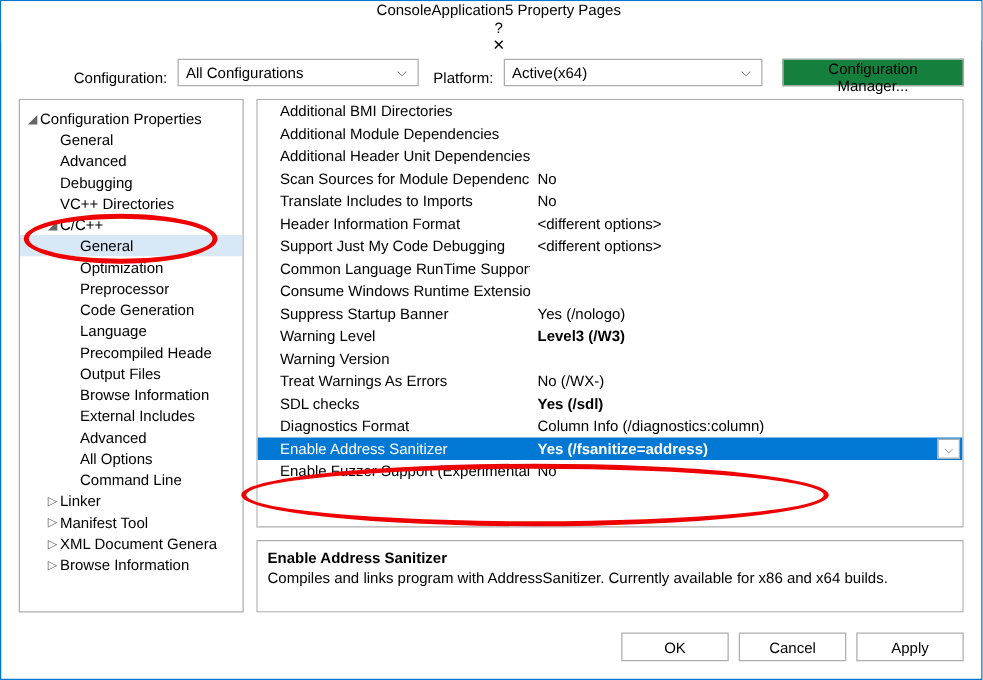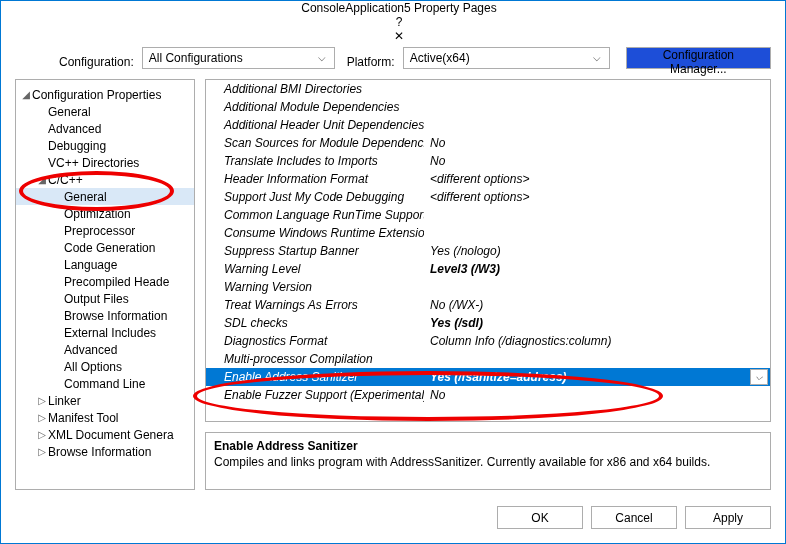--- a/index.html
+++ b/index.html
@@ -8,33 +8,33 @@
     .titlebar { height: 32px; background: #fff; display: flex; align-items: center; padding-left: 12px; flex-direction: column; }
     .titlebar .title { flex: 1; font-size: 12px; }
     .titlebar .btn { width: 46px; height: 32px; display: flex; align-items: center; justify-content: center; }
     .config-row { display: flex; align-items: flex-end; padding: 14px 14px 10px 14px; gap: 8px; margin-left: 44px; }
     .config-row label { font-size: 12px; }
     .combo { border: 1px solid #adadad; background: #fff; height: 22px; display: flex; align-items: center; padding: 0 4px; position: relative; }
     .combo .val { flex: 1; font-size: 12px; padding-left: 2px; }
     .combo .arrow { width: 16px; text-align: center; font-size: 10px; color: #555; }
     .cfg-combo { width: 205px; }
     .plat-combo { width: 220px; }
-    .cfg-btn { border: 1px solid #adadad; background: #1d4ed8; height: 22px; padding: 0 10px; font-size: 12px; }
+    .cfg-btn { border: 1px solid #adadad; background: #15803d; height: 22px; padding: 0 10px; font-size: 12px; }
     
     .main { flex: 1; display: flex; padding: 0 14px 8px 14px; gap: 10px; overflow: hidden; }
     .tree { width: 180px; border: 1px solid #adadad; overflow-y: auto; padding-top: 6px; font-size: 12px; }
     .tree-item { display: flex; align-items: center; height: 17px; padding-right: 4px; cursor: pointer; }
     .tree-item .expand { width: 12px; display: inline-flex; justify-content: center; font-size: 10px; color: #666; }
     .tree-item.selected { background: #d9e8f7; }
     .tree-lvl0 { padding-left: 4px; }
     .tree-lvl1 { padding-left: 20px; }
     .tree-lvl2 { padding-left: 36px; }
     
     .right { flex: 1; display: flex; flex-direction: column; gap: 10px; overflow: hidden; }
-    .grid { flex: 1; border: 1px solid #adadad; overflow-y: auto; position: relative; font-style: italic; }
+    .grid { flex: 1; border: 1px solid #adadad; overflow-y: auto; position: relative; }
     .grid-inner { width: 100%; }
     .grid-row { display: flex; height: 18px; align-items: center; position: relative; }
     .grid-row.selected { background: #0078d4; color: #fff; }
     .grid-row.selected .prop-val { font-weight: bold; }
     .prop-name { width: 218px; padding-left: 18px; font-size: 12px; overflow: hidden; white-space: nowrap; }
     .prop-val { flex: 1; padding-left: 6px; font-size: 12px; }
     .prop-val.bold { font-weight: bold; }
     .row-dd { position: absolute; right: 2px; width: 18px; height: 16px; border: 1px solid #adadad; background: #fff; display: flex; align-items: center; justify-content: center; font-size: 9px; color: #555; }
     
     .desc { border: 1px solid #adadad; padding: 6px 8px; font-size: 12px; height: 58px; }
@@ -225,24 +225,20 @@
               <div class="prop-val">No (/WX-)</div>
             </div>
             <div class="grid-row">
               <div class="prop-name">SDL checks</div>
               <div class="prop-val bold">Yes (/sdl)</div>
             </div>
             <div class="grid-row">
               <div class="prop-name">Diagnostics Format</div>
               <div class="prop-val">Column Info (/diagnostics:column)</div>
             </div>
-            <div class="grid-row">
-              <div class="prop-name">Multi-processor Compilation</div>
-              <div class="prop-val"></div>
-            </div>
             <div class="grid-row selected">
               <div class="prop-name">Enable Address Sanitizer</div>
               <div class="prop-val bold">Yes (/fsanitize=address)</div>
               <div class="row-dd">
                 <span>⌵</span>
               </div>
             </div>
             <div class="grid-row">
               <div class="prop-name">Enable Fuzzer Support (Experimental)</div>
               <div class="prop-val">No</div>

